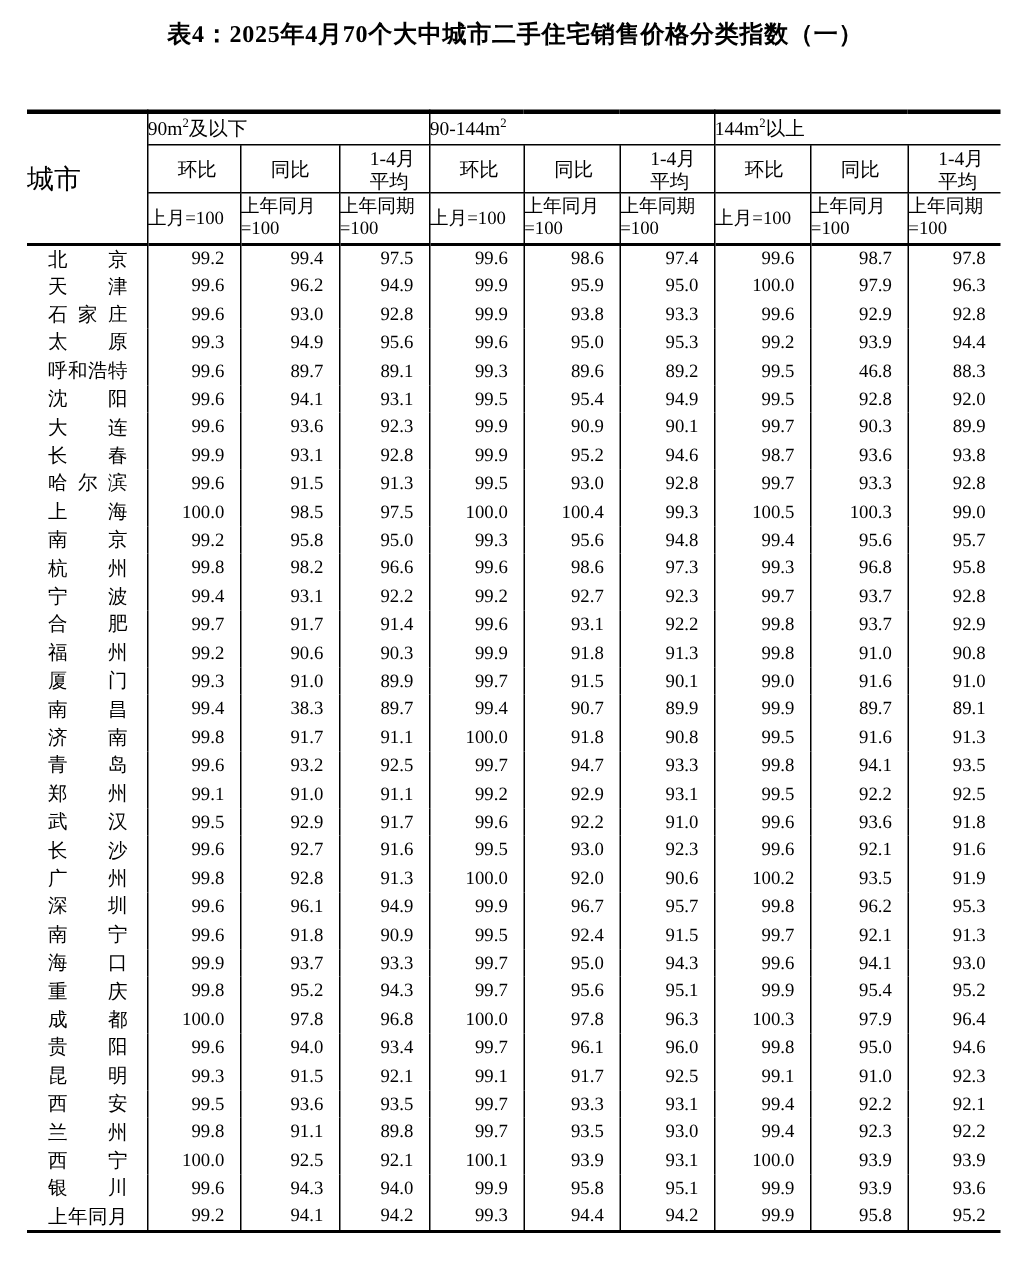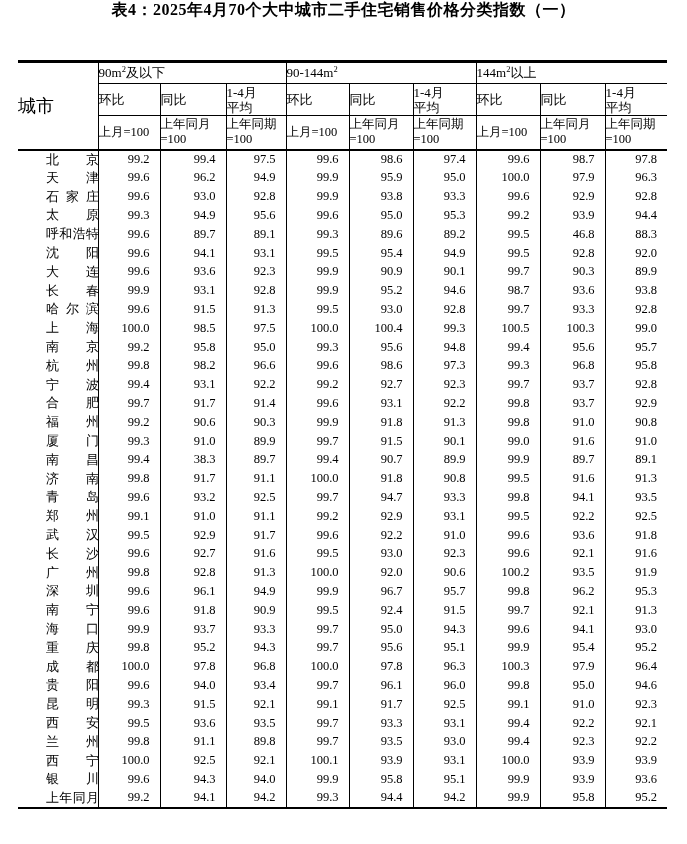--- a/index.html
+++ b/index.html
@@ -4,20 +4,21 @@
 <style>
   * { margin:0; padding:0; box-sizing:border-box; }
   html,body { background:#ffffff; }
   body {
     width:687px; height:844px;
     font-family:"Liberation Serif","DejaVu Serif",serif;
     color:#000;
     overflow:hidden;
   }
   .page-title {
+    padding-top:13px;
     text-align:center;
     font-size:16px;
     font-weight:bold;
     letter-spacing:0.5px;
   }
   .table-wrap { margin:39px 20px 0 18px; }
   table.idx {
     width:649px;
     table-layout:fixed;
     border-collapse:collapse;
@@ -29,32 +30,32 @@
   
   th.group-head { height:22px; border-bottom:1px solid #000; border-right:1px solid #000; }
   th.group-head.last { border-right:none; }
   th.city-head {
     border-right:1px solid #000;
     border-bottom:2px solid #000;
     font-size:18px;
   }
   sup.sq { font-size:8.5px; vertical-align:super; line-height:0; }
   
-  th.metric { height:32px; border-bottom:1px solid #000; border-right:1px solid #000; white-space:pre-line; line-height:15px; }
+  th.metric { height:32px; border-bottom:1px solid #000; border-right:1px solid #000; white-space:pre-line; line-height:15px;padding-left:20px; }
   th.metric.last { border-right:none; }
   
   th.base { height:34px; border-bottom:2px solid #000; border-right:1px solid #000; white-space:pre-line; line-height:15px; font-size:12.5px; }
   th.base.last { border-right:none; }
   
   tbody td { height:18.8px; font-size:12.5px; }
   td.city { border-right:1px solid #000; font-size:13px; font-family:"Liberation Serif","DejaVu Serif",serif; }
   .city-name {
     display:block;
     width:53px;
-    margin-left:28px;
+    margin-left:14px;
     text-align:justify;
     text-align-last:justify;
     white-space:nowrap;
   }
   td.val { text-align:right; padding-right:10px; border-right:1px solid #000; }
   td.val.last { border-right:none; }
 </style>
 </head>
 <body>
 

